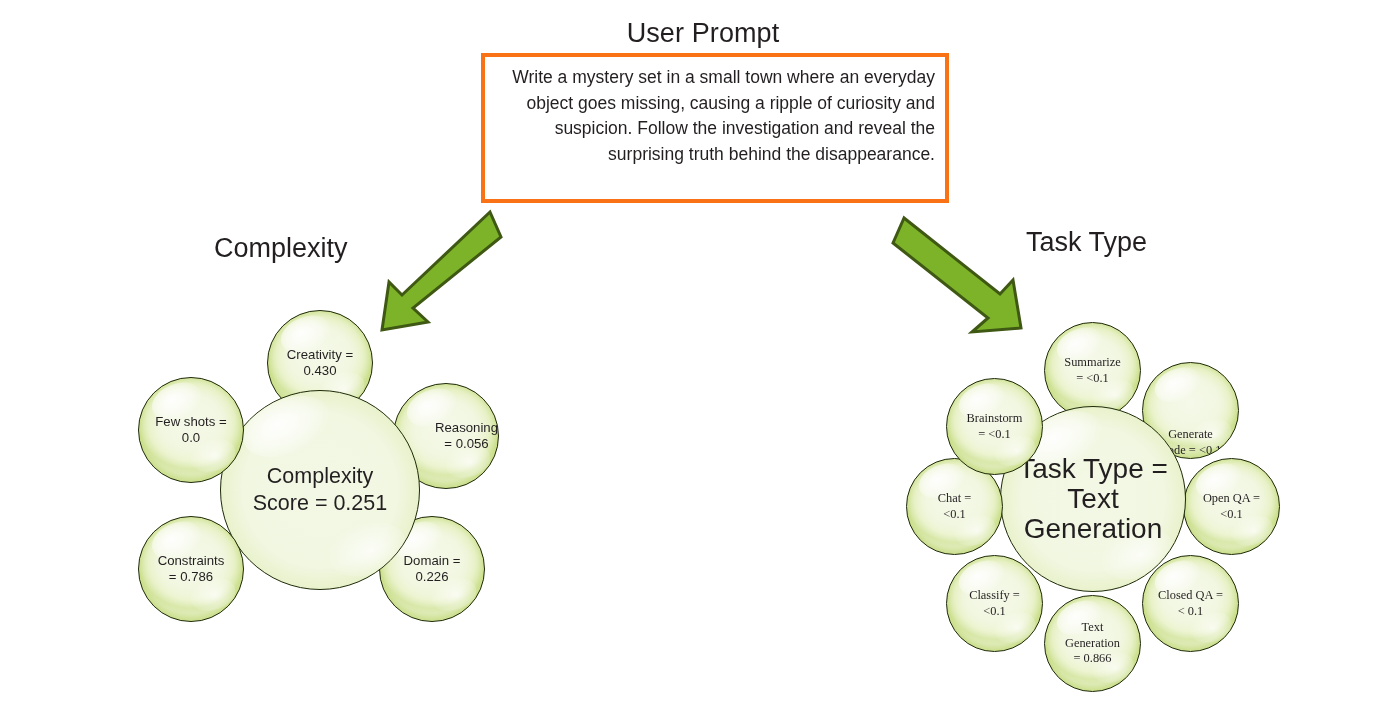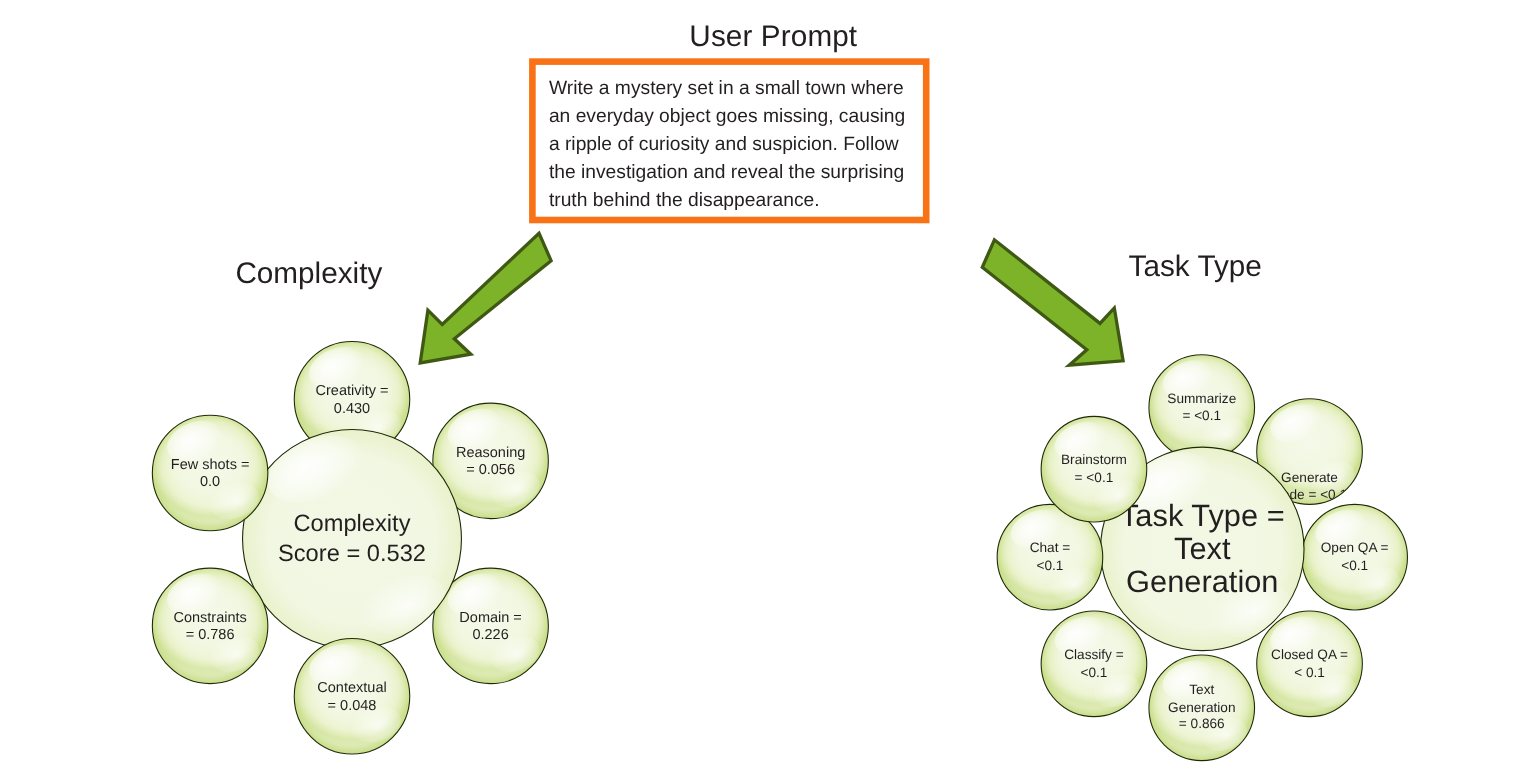--- a/index.html
+++ b/index.html
@@ -9,22 +9,22 @@
     color:#231f20;
   }
   .stage{position:absolute;inset:0;padding-left:39px;}
 
   
   #prompt-title{
     position:absolute;left:478px;top:18px;width:450px;
     text-align:center;font-size:27px;color:#231f20;letter-spacing:.1px;
   }
   #prompt-box{
-    position:absolute;left:481px;top:53px;width:364px;height:150px;
-    border:6px solid #f97316;background:#ffffff;box-sizing:border-box;
+    position:absolute;left:481px;top:53px;width:468px;height:150px;
+    border:4px solid #f97316;background:#ffffff;box-sizing:border-box;text-align:right;
   }
   #prompt-text{
     position:absolute;left:12px;top:8px;right:10px;
     font-size:17.5px;line-height:25.5px;color:#231f20;
     white-space:pre-wrap;
   }
 
   
   .arrow-svg{position:absolute;overflow:visible;}
   .arrow-shape{fill:#7cb328;stroke:#3f5813;stroke-width:3;stroke-linejoin:miter;}
@@ -73,32 +73,32 @@
   .hub::after{right:6%;bottom:7%;width:40%;height:26%;}
 
   
   #cluster-complexity{position:absolute;left:110px;top:300px;width:400px;height:400px;text-decoration:underline;}
   #cluster-complexity .hub{left:110px;top:90px;width:200px;height:200px;}
   #cluster-complexity .hub .lbl{font-size:21.5px;line-height:27px;}
   #cluster-complexity .sat{width:106px;height:106px;}
   #cluster-complexity .sat .lbl{font-size:13.2px;line-height:16.5px;}
 
   .pos-cr{left:157px;top:10px;}     
-  .pos-rs{left:283px;top:66px;}     
-  .pos-dm{left:283px;top:216px;}    
+  .pos-rs{left:283px;top:83px;justify-content:flex-end;}     
+  .pos-dm{left:269px;top:216px;}    
   .pos-cx{left:157px;top:280px;}    
   .pos-cn{left:28px;top:216px;justify-content:center;}     
   .pos-fs{left:28px;top:77px;}      
 
   
   #cluster-tasktype{position:absolute;left:898px;top:310px;width:390px;height:390px;}
   #cluster-tasktype .hub{left:102px;top:96px;width:186px;height:186px;}
   #cluster-tasktype .hub .lbl{font-size:28px;line-height:30px;}
   #cluster-tasktype .sat{width:97px;height:97px;}
-  #cluster-tasktype .sat .lbl{font-size:12.4px;line-height:15.5px;}
+  #cluster-tasktype .sat .lbl{font-size:12.4px;line-height:15.5px;font-family:Liberation Serif, serif;}
 
   .pos-sm{left:146px;top:12px;}     
   .pos-gc{left:244px;top:52px;align-items:flex-end;}     
   .pos-oq{left:285px;top:148px;}    
   .pos-cq{left:244px;top:245px;}    
   .pos-tg{left:146px;top:285px;}    
   .pos-cl{left:48px;top:245px;}     
   .pos-ch{left:8px;top:148px;}      
   .pos-bs{left:48px;top:68px;}      
 
@@ -135,34 +135,31 @@
     </div>
 
     <div class="bubble sat pos-rs">
       <span class="lbl"><span>Reasoning</span><br><span>= 0.056</span></span>
     </div>
 
     <div class="bubble sat pos-dm">
       <span class="lbl"><span>Domain =</span><br><span>0.226</span></span>
     </div>
 
-    <div class="bubble sat pos-cx over">
-      <span class="lbl"><span>Contextual</span><br><span>= 0.048</span></span>
-    </div>
 
     <div class="bubble sat pos-cn over">
       <span class="lbl"><span>Constraints</span><br><span>= 0.786</span></span>
     </div>
 
     <div class="bubble sat pos-fs over">
       <span class="lbl"><span>Few shots =</span><br><span>0.0</span></span>
     </div>
 
     <div class="bubble hub">
-      <span class="lbl"><span>Complexity</span><br><span>Score = 0.532</span></span>
+      <span class="lbl"><span>Complexity</span><br><span>Score = 0.251</span></span>
     </div>
   </div>
 
   <div class="cluster-title" id="title-tasktype">Task Type</div>
 
   <div id="cluster-tasktype">
 
     <div class="bubble sat pos-sm">
       <span class="lbl"><span>Summarize</span><br><span>= &lt;0.1</span></span>
     </div>

